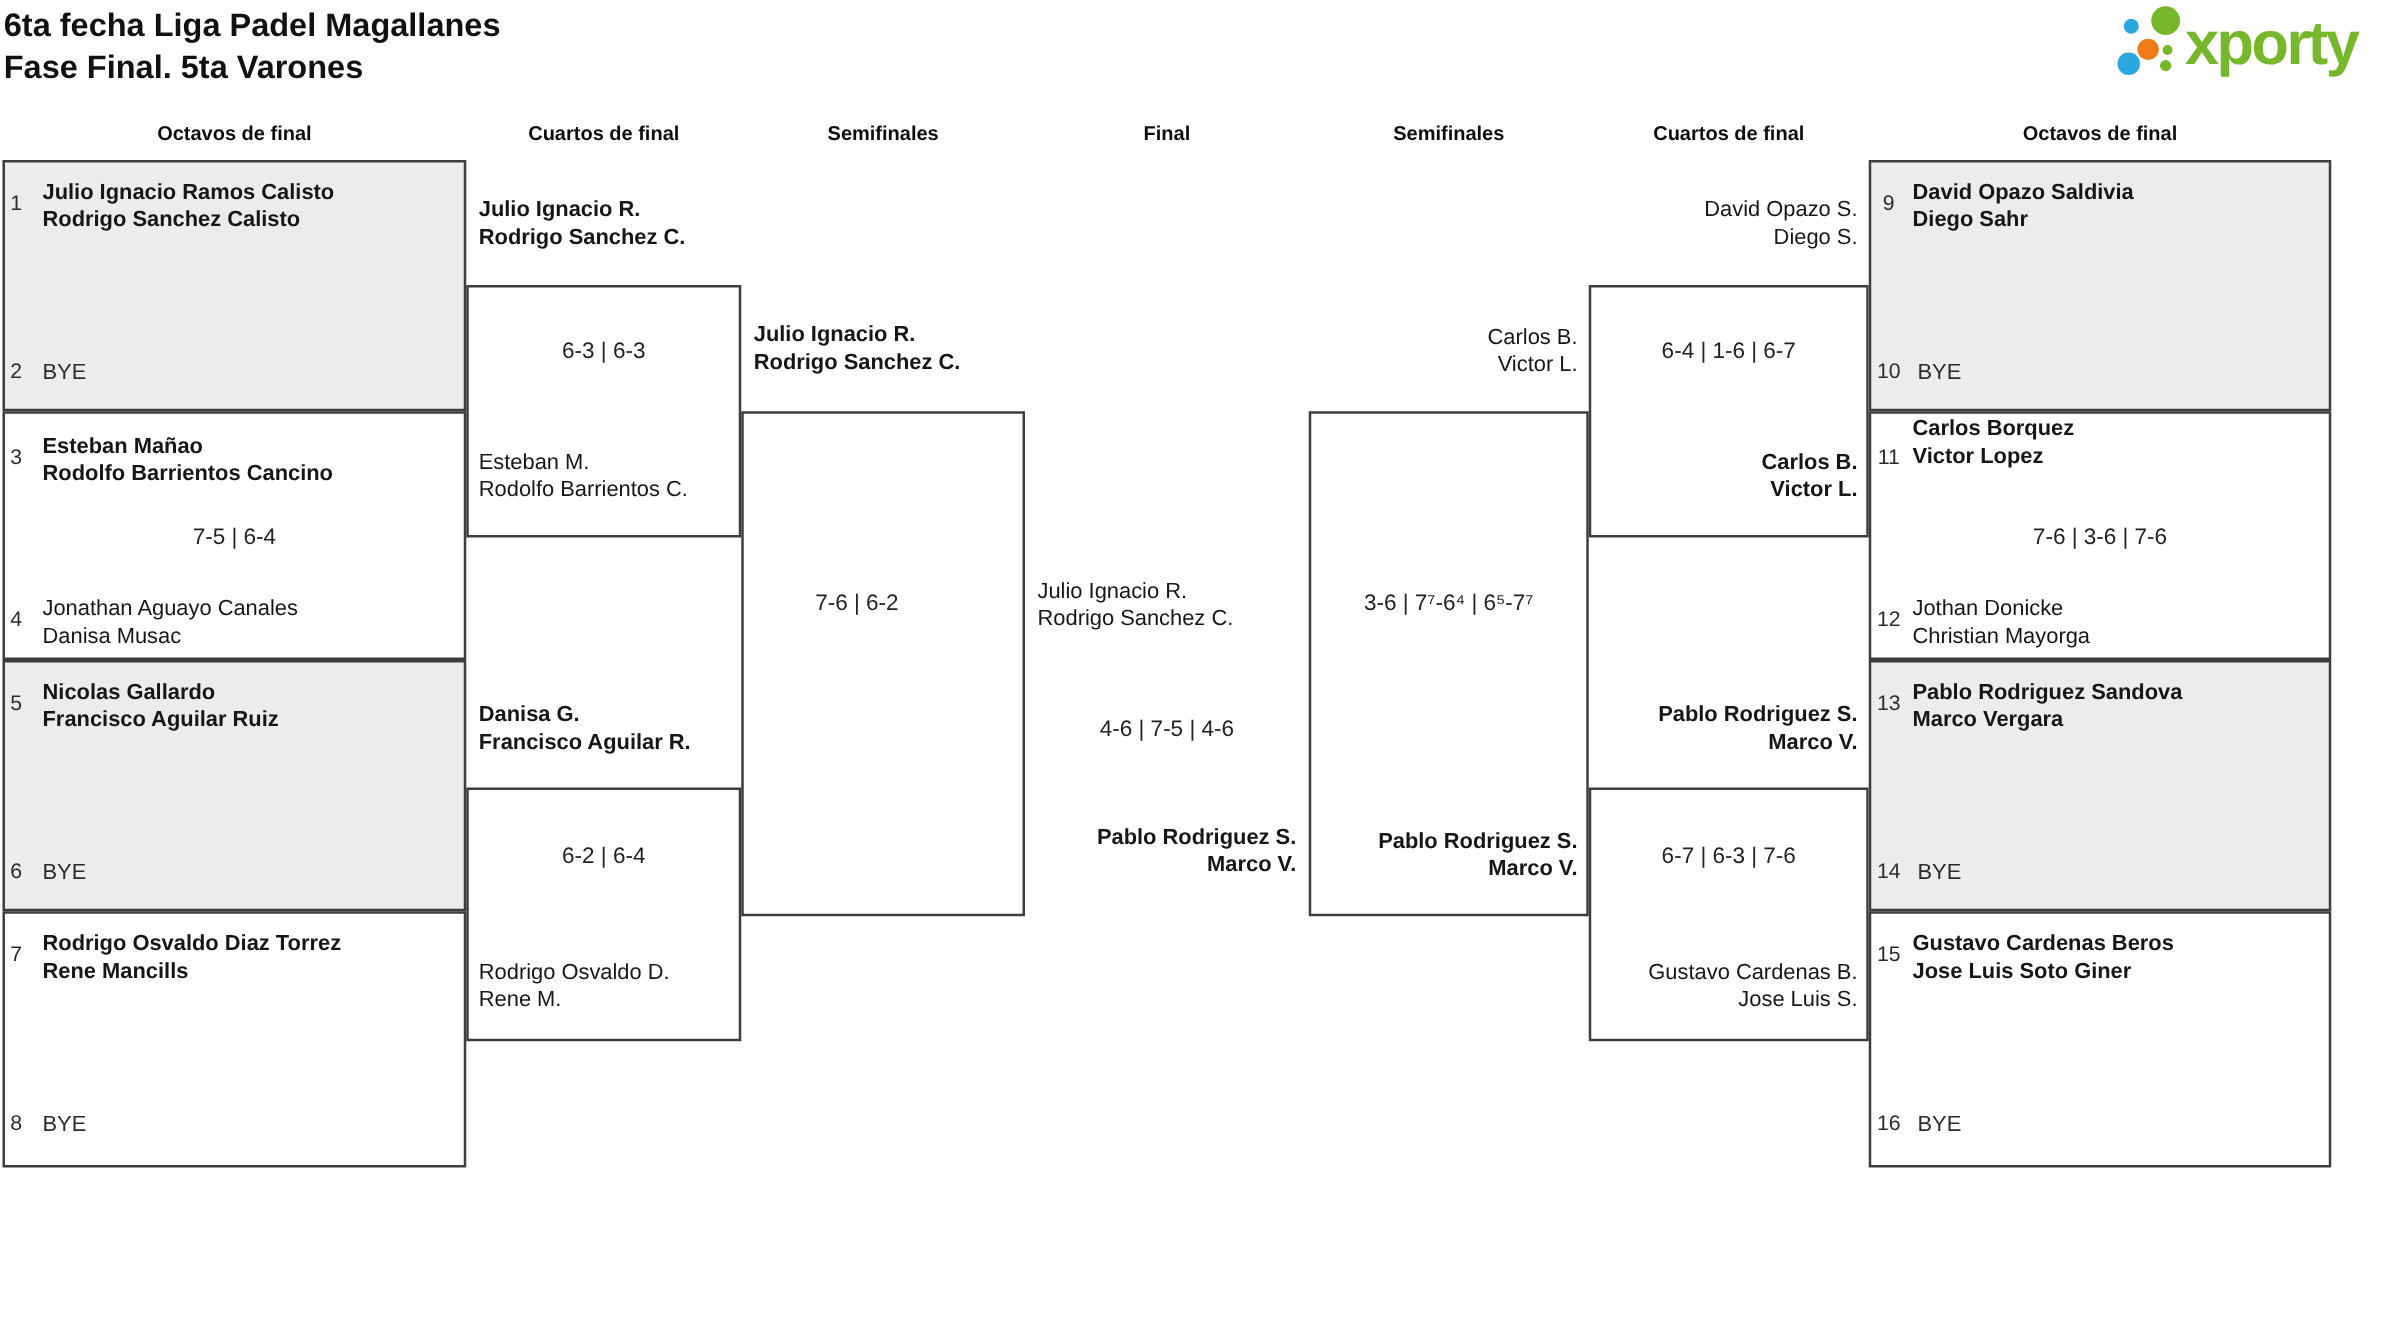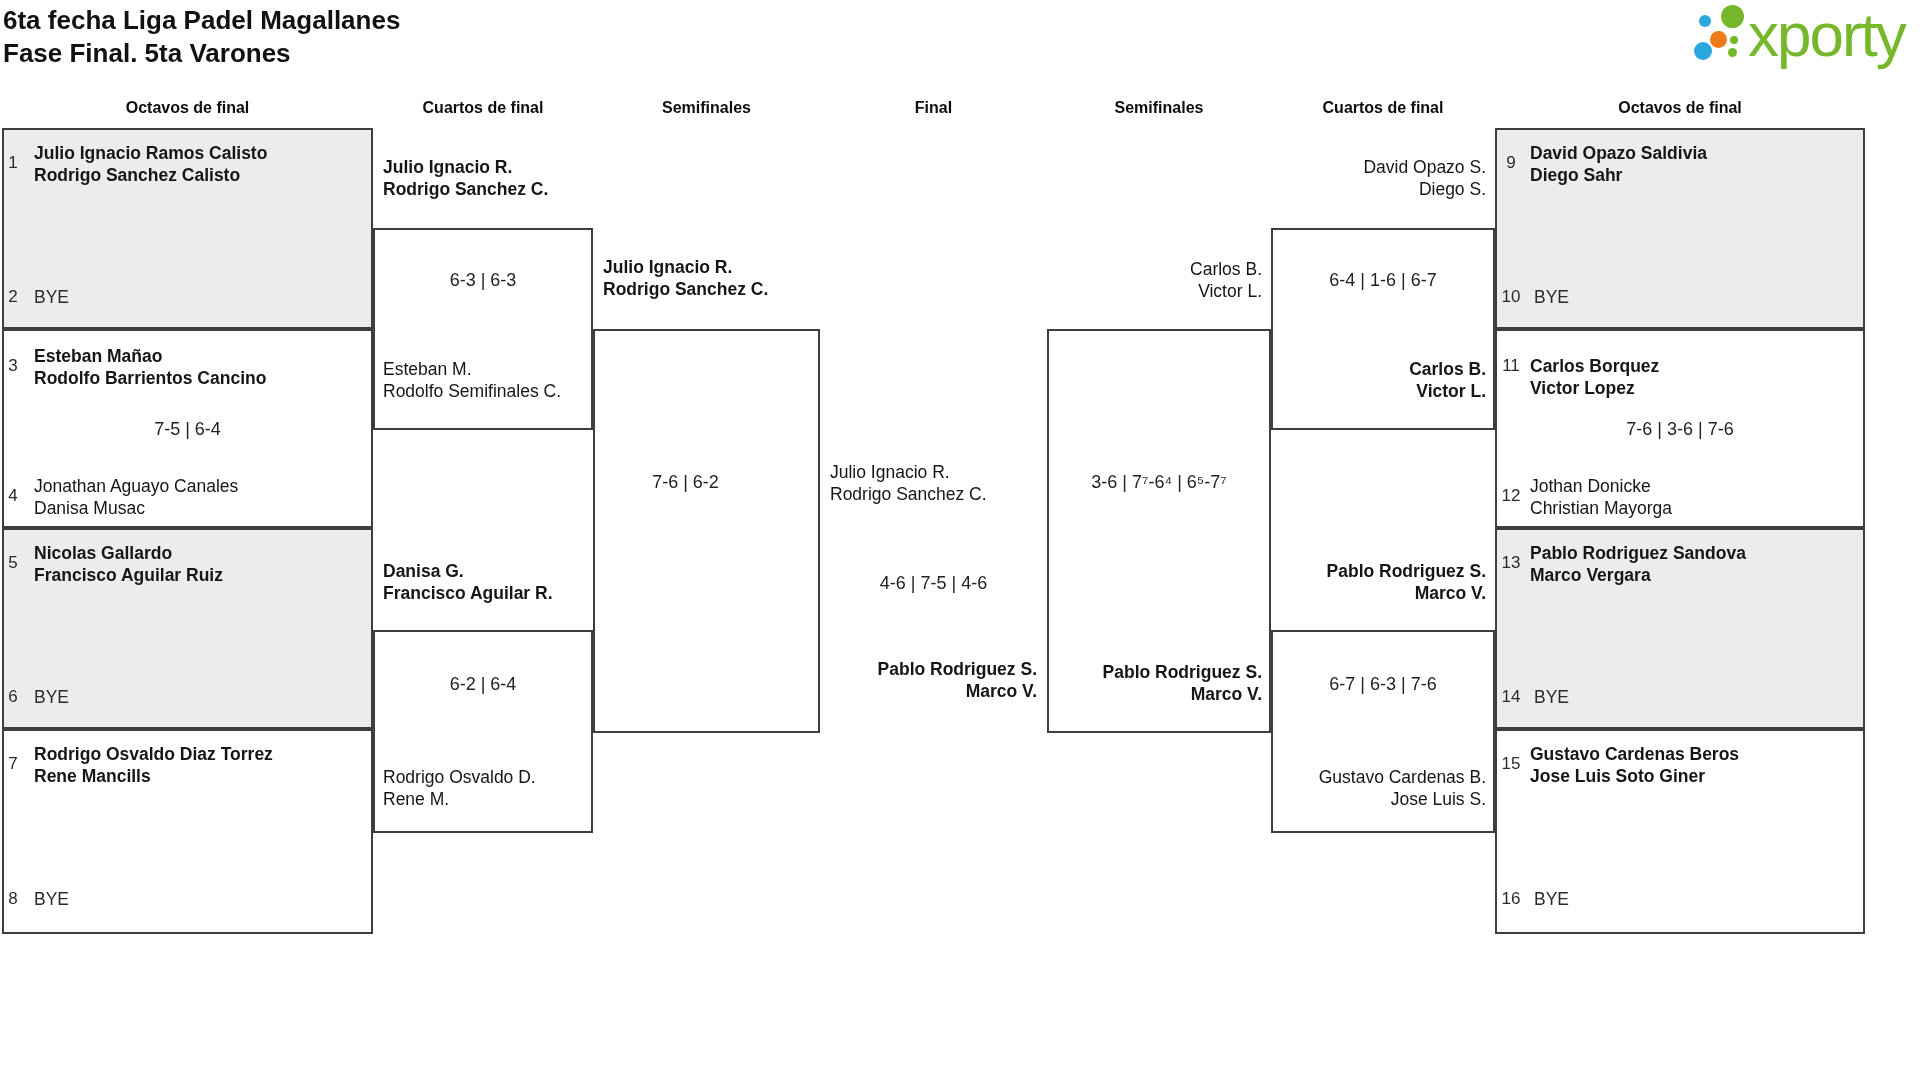--- a/index.html
+++ b/index.html
@@ -11,21 +11,21 @@
   .box.gray{background:#ececec;}
   .seed{position:absolute;width:26px;text-align:center;font-size:17px;color:#2b2b2b;line-height:20px;}
   .team{position:absolute;font-size:17.5px;line-height:22px;color:#161616;}
   .team.b{font-weight:700;}
   .team.ra{text-align:right;}
   .bye{position:absolute;font-size:17.5px;color:#2b2b2b;line-height:20px;}
   .score{position:absolute;font-size:18px;color:#222;text-align:center;line-height:20px;}
   
   .logo{position:absolute;left:1690px;top:2px;width:230px;height:74px;cursor:pointer;}
   .dot{position:absolute;border-radius:50%;}
-  .logo-text{position:absolute;left:58px;top:4px;font-size:62px;font-weight:400;letter-spacing:-2px;line-height:58px;}
+  .logo-text{position:absolute;left:58px;top:4px;font-size:49px;font-weight:700;letter-spacing:-2px;line-height:58px;}
 </style>
 </head>
 <body>
 
 <div class="stage">
 
   <div class="title">
     <div>6ta fecha Liga Padel Magallanes</div>
     <div>Fase Final. 5ta Varones</div>
   </div>
@@ -101,21 +101,21 @@
   <div class="seed" style="left:0px;top:889px;">8</div>
   <div class="bye" style="left:34px;top:889px;">BYE</div>
 
   <div class="team b" style="left:383px;top:156px;width:205px;">
     <div>Julio Ignacio R.</div>
     <div>Rodrigo Sanchez C.</div>
   </div>
   <div class="score" style="left:373px;top:270px;width:220px;">6-3 | 6-3</div>
   <div class="team" style="left:383px;top:358px;width:205px;">
     <div>Esteban M.</div>
-    <div>Rodolfo Semifinales C.</div>
+    <div>Rodolfo Barrientos C.</div>
   </div>
 
   <div class="team b" style="left:383px;top:560px;width:205px;">
     <div>Danisa G.</div>
     <div>Francisco Aguilar R.</div>
   </div>
   <div class="score" style="left:373px;top:674px;width:220px;">6-2 | 6-4</div>
   <div class="team" style="left:383px;top:766px;width:205px;">
     <div>Rodrigo Osvaldo D.</div>
     <div>Rene M.</div>
@@ -169,21 +169,21 @@
 
   <div class="seed" style="left:1496px;top:153px;width:30px;">9</div>
   <div class="team b" style="left:1530px;top:142px;width:325px;">
     <div>David Opazo Saldivia</div>
     <div>Diego Sahr</div>
   </div>
   <div class="seed" style="left:1496px;top:287px;width:30px;">10</div>
   <div class="bye" style="left:1534px;top:287px;">BYE</div>
 
   <div class="seed" style="left:1496px;top:356px;width:30px;">11</div>
-  <div class="team b" style="left:1530px;top:355px;width:325px;">
+  <div class="team b" style="left:1530px;top:331px;width:325px;">
     <div>Carlos Borquez</div>
     <div>Victor Lopez</div>
   </div>
   <div class="score" style="left:1495px;top:419px;width:370px;">7-6 | 3-6 | 7-6</div>
   <div class="seed" style="left:1496px;top:486px;width:30px;">12</div>
   <div class="team" style="left:1530px;top:475px;width:325px;">
     <div>Jothan Donicke</div>
     <div>Christian Mayorga</div>
   </div>
 

